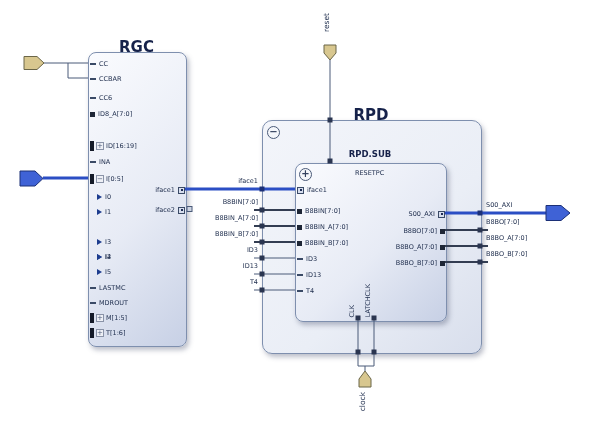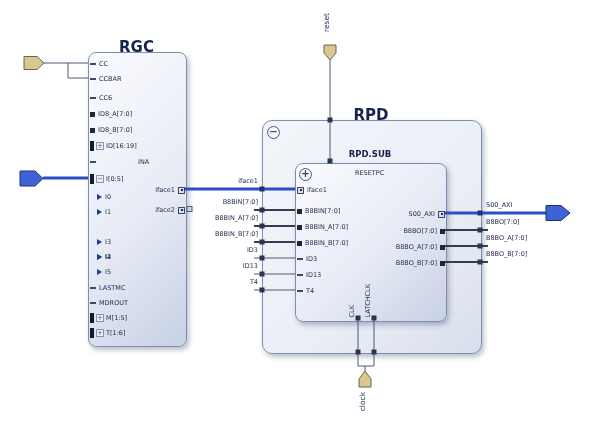--- a/index.html
+++ b/index.html
@@ -53,30 +53,26 @@
         <span class="pin-label">CCBAR</span>
       </div>
       <div class="pin-row" style="top: 38px;">
         <span class="g-stub"></span>
         <span class="pin-label">CC6</span>
       </div>
       <div class="pin-row" style="top: 54px;">
         <span class="g-bus"></span>
         <span class="pin-label">ID8_A[7:0]</span>
       </div>
-      <div class="pin-row" style="top: 70px;">
-        <span class="g-bus"></span>
-        <span class="pin-label">ID8_B[7:0]</span>
-      </div>
       <div class="pin-row" style="top: 86px;">
         <span class="g-busbar"></span>
         <span class="g-toggle">+</span>
         <span class="pin-label">ID[16:19]</span>
       </div>
-      <div class="pin-row" style="top: 102px; gap: 39px;">
+      <div class="pin-row" style="top: 102px;">
         <span class="g-stub"></span>
         <span class="pin-label">INA</span>
       </div>
       <div class="pin-row" style="top: 119px;">
         <span class="g-busbar"></span>
         <span class="g-toggle">−</span>
         <span class="pin-label">I[0:5]</span>
       </div>
       <div class="pin-row" style="top: 137px;">
         <span class="g-indent"></span>

